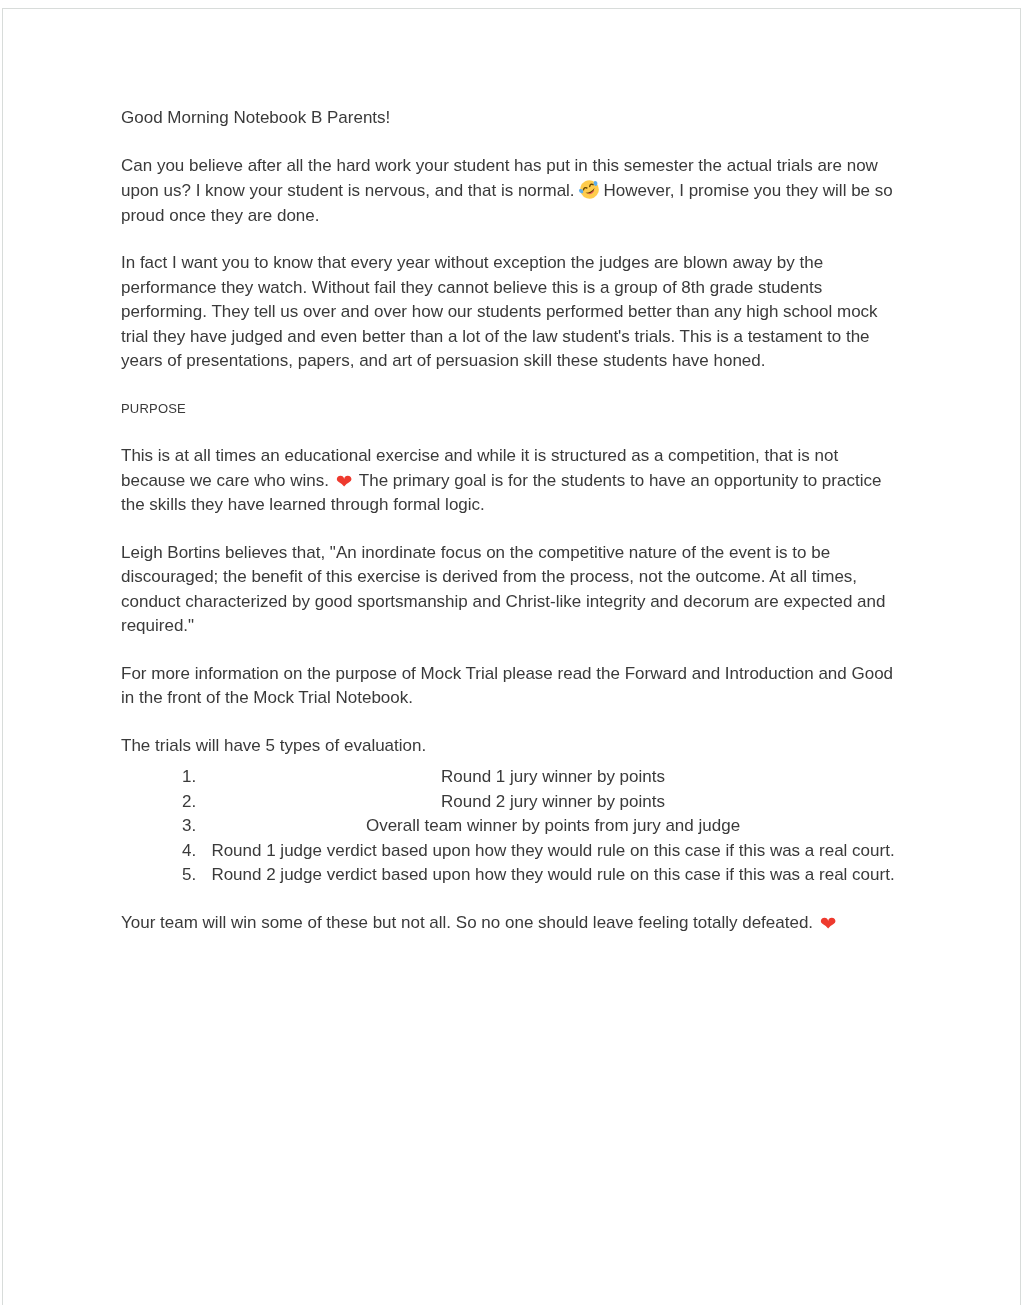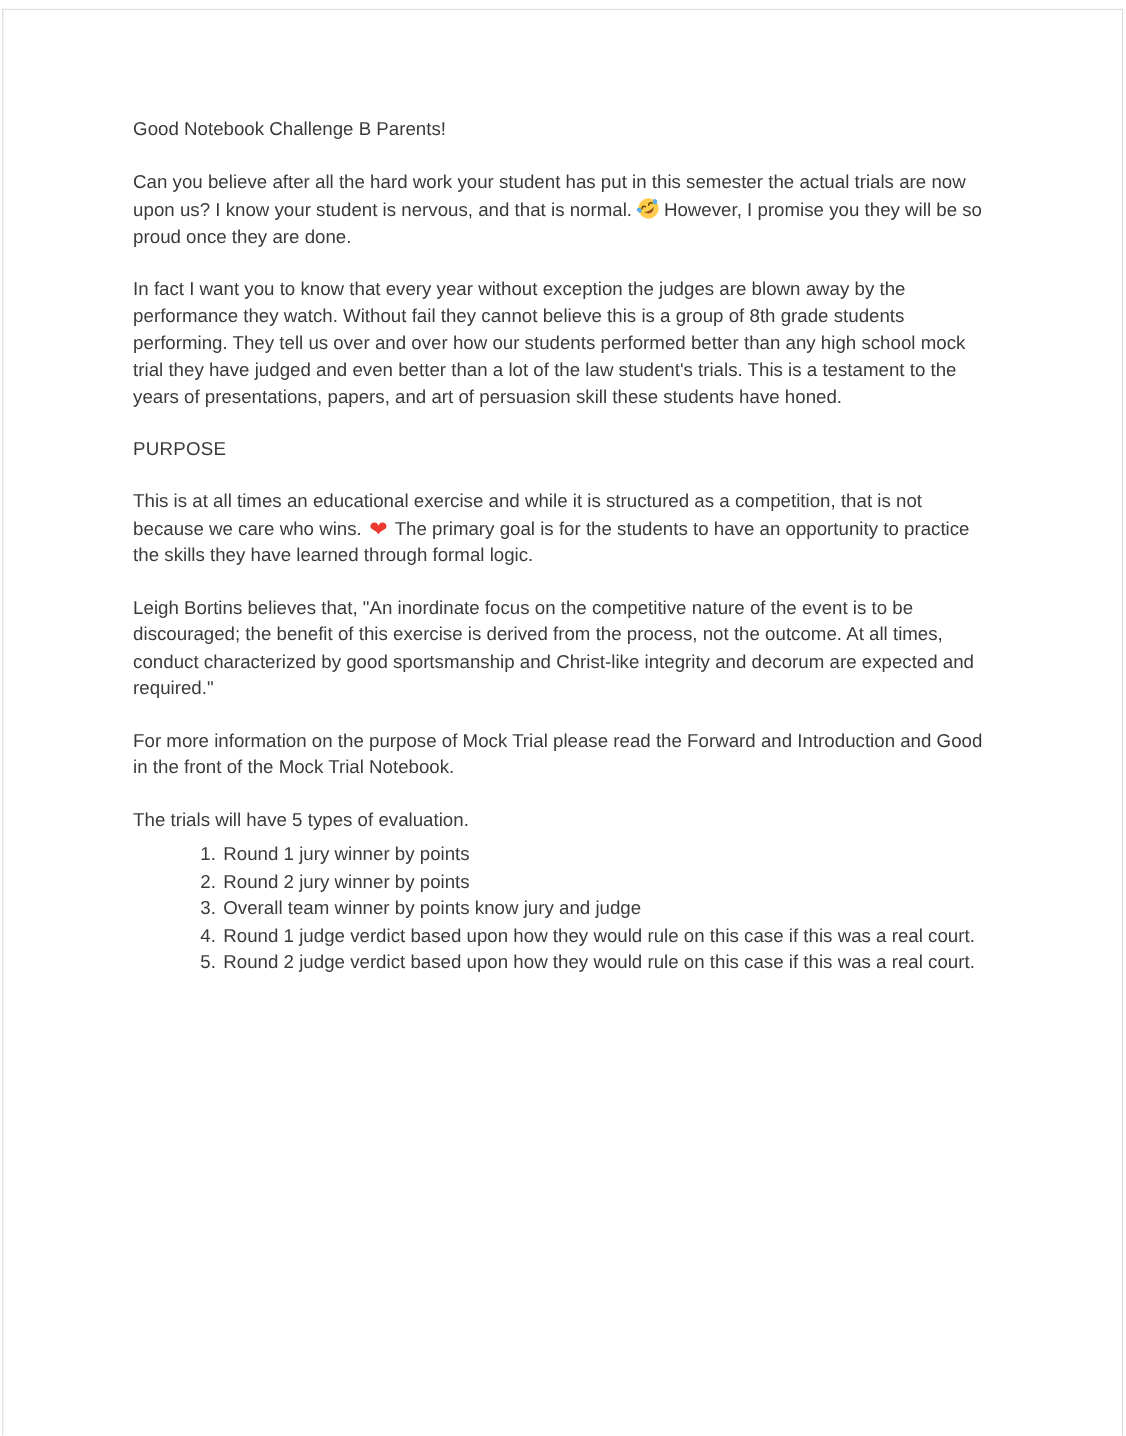--- a/index.html
+++ b/index.html
@@ -34,32 +34,33 @@
     line-height: 24.5px;
   }
   .doc-content p {
     margin: 0 0 23px 0;
   }
   .doc-content p.tight {
     margin-bottom: 7px;
   }
   h2.section-heading {
     margin: 0 0 23px 0;
-    font-size: 17px;
+    font-size: 13px;
     line-height: 24.5px;
     font-weight: normal;
     letter-spacing: 0.2px;
   }
   ol.eval-list {
     margin: 0 0 23px 0;
     padding-left: 80px;
   }
   ol.eval-list li {
     margin: 0;
     padding-left: 2px;
+    text-align: center;
   }
   .heart {
     color: #ee3a2e;
     font-size: 20px;
     line-height: 1;
     display: inline-block;
     transform: scaleY(0.95);
     vertical-align: -2px;
     padding: 0 2px;
   }
@@ -71,21 +72,21 @@
     color: inherit;
   }
 </style>
 </head>
 <body>
 
 <div class="page-frame"></div>
 
 <div class="doc-content">
 
-  <p>Good Notebook Challenge B Parents!</p>
+  <p>Good Morning Notebook B Parents!</p>
 
   <p><span>Can you believe after all the hard work your student has put in this semester the actual trials are now upon us? I know your student is nervous, and that is normal.</span><svg class="rofl" viewBox="0 0 36 36" width="23" height="23">
         <g transform="rotate(-28 18 18)">
           <circle cx="18" cy="18" r="14.5" fill="#ffcc4d"></circle>
           <path d="M9.5 14 q3 -4 6 0" stroke="#664500" stroke-width="2.2" fill="none" stroke-linecap="round"></path>
           <path d="M20.5 14 q3 -4 6 0" stroke="#664500" stroke-width="2.2" fill="none" stroke-linecap="round"></path>
           <path d="M10 19.5 q8 10 16 0 q-8 4 -16 0 z" fill="#664500"></path>
           <path d="M11.8 22.4 q6.2 2.6 12.4 0 q-6 6 -12.4 0 z" fill="#f05766"></path>
           <path d="M4.2 17.5 q-4.5 -4.5 0.5 -7.5 q5 1.5 2.8 7.2 q-1.6 1.4 -3.3 0.3 z" fill="#5dadec"></path>
           <path d="M31.8 17.5 q4.5 -4.5 -0.5 -7.5 q-5 1.5 -2.8 7.2 q1.6 1.4 3.3 0.3 z" fill="#5dadec"></path>
@@ -102,19 +103,20 @@
   <p>Leigh Bortins believes that, "An inordinate focus on the competitive nature of the event is to be discouraged; the benefit of this exercise is derived from the process, not the outcome. At all times, conduct characterized by good sportsmanship and Christ-like integrity and decorum are expected and required."</p>
 
   <p><span>For more information on the purpose of Mock Trial please read the </span><span class="doc-link">Forward </span><span>and </span><span class="doc-link">Introduction and Good</span><span> in the front of the Mock Trial Notebook.</span></p>
 
 
   <p class="tight">The trials will have 5 types of evaluation.</p>
 
   <ol class="eval-list">
     <li>Round 1 jury winner by points</li>
     <li>Round 2 jury winner by points</li>
-    <li>Overall team winner by points know jury and judge</li>
+    <li>Overall team winner by points from jury and judge</li>
     <li>Round 1 judge verdict based upon how they would rule on this case if this was a real court.</li>
     <li>Round 2 judge verdict based upon how they would rule on this case if this was a real court.</li>
   </ol>
 
+  <p><span>Your team will win some of these but not all. So no one should leave feeling totally defeated.</span> <span class="heart">❤</span></p>
 
 </div>
 
 </body></html>

